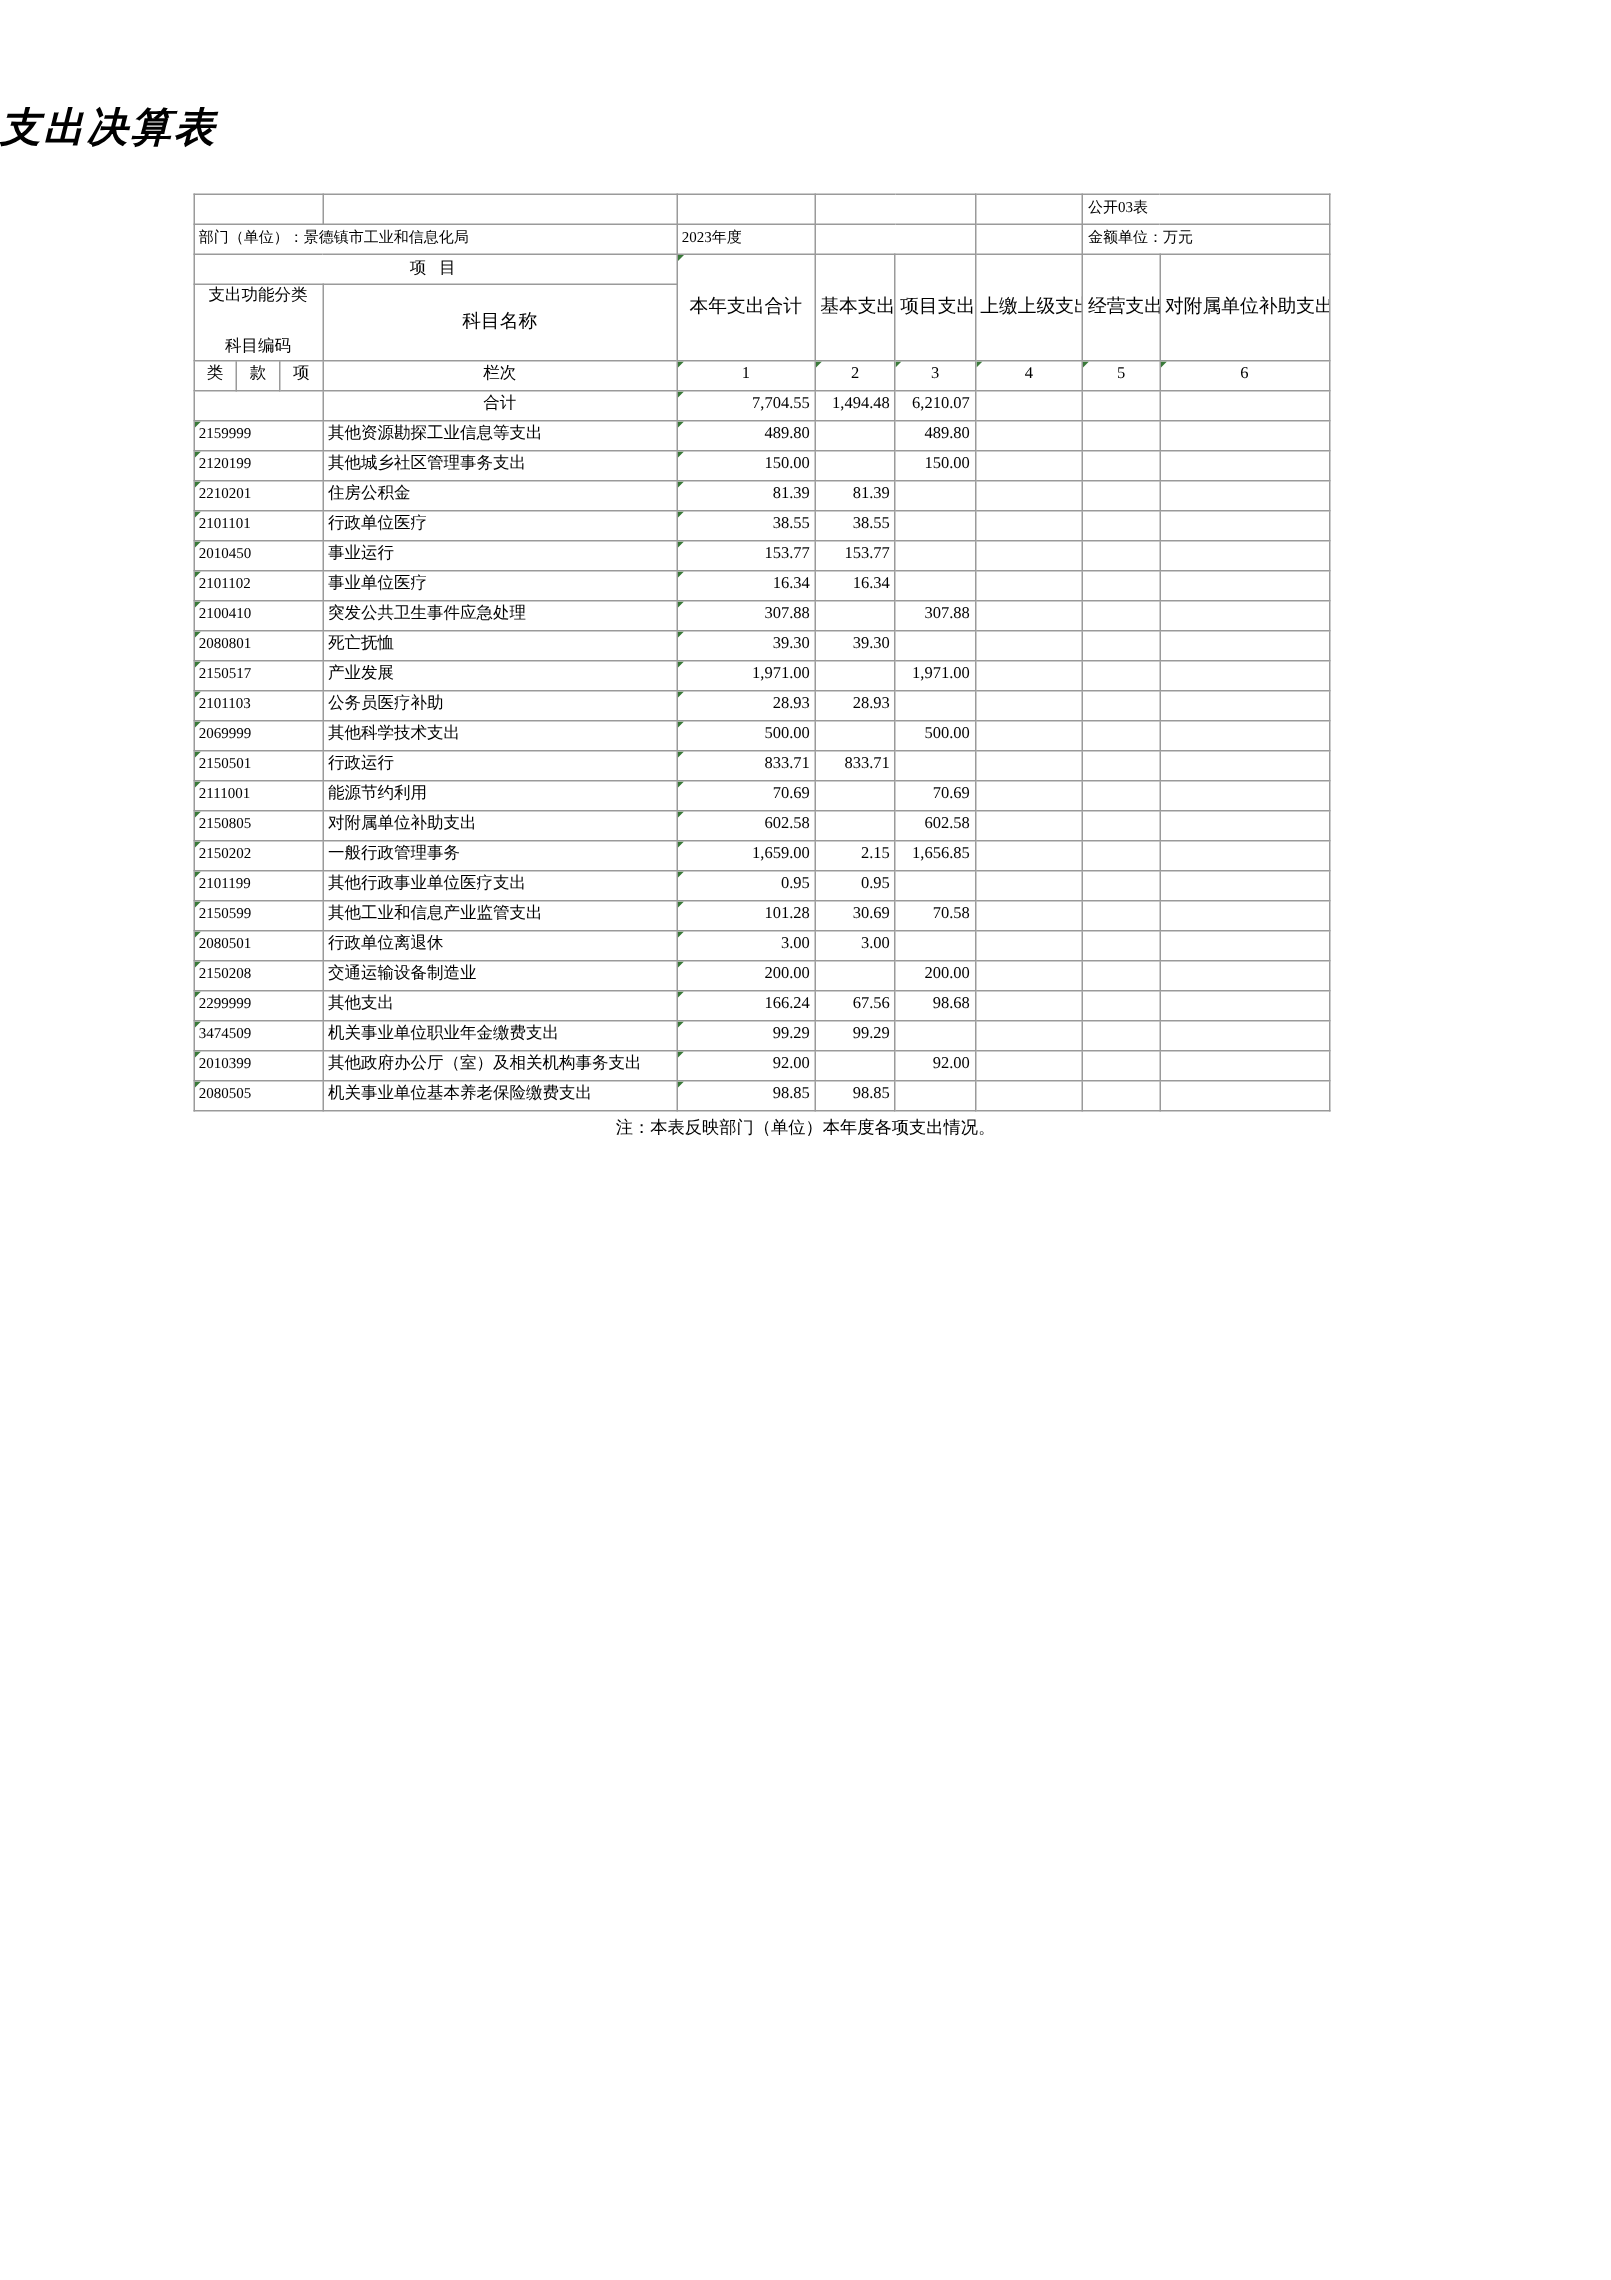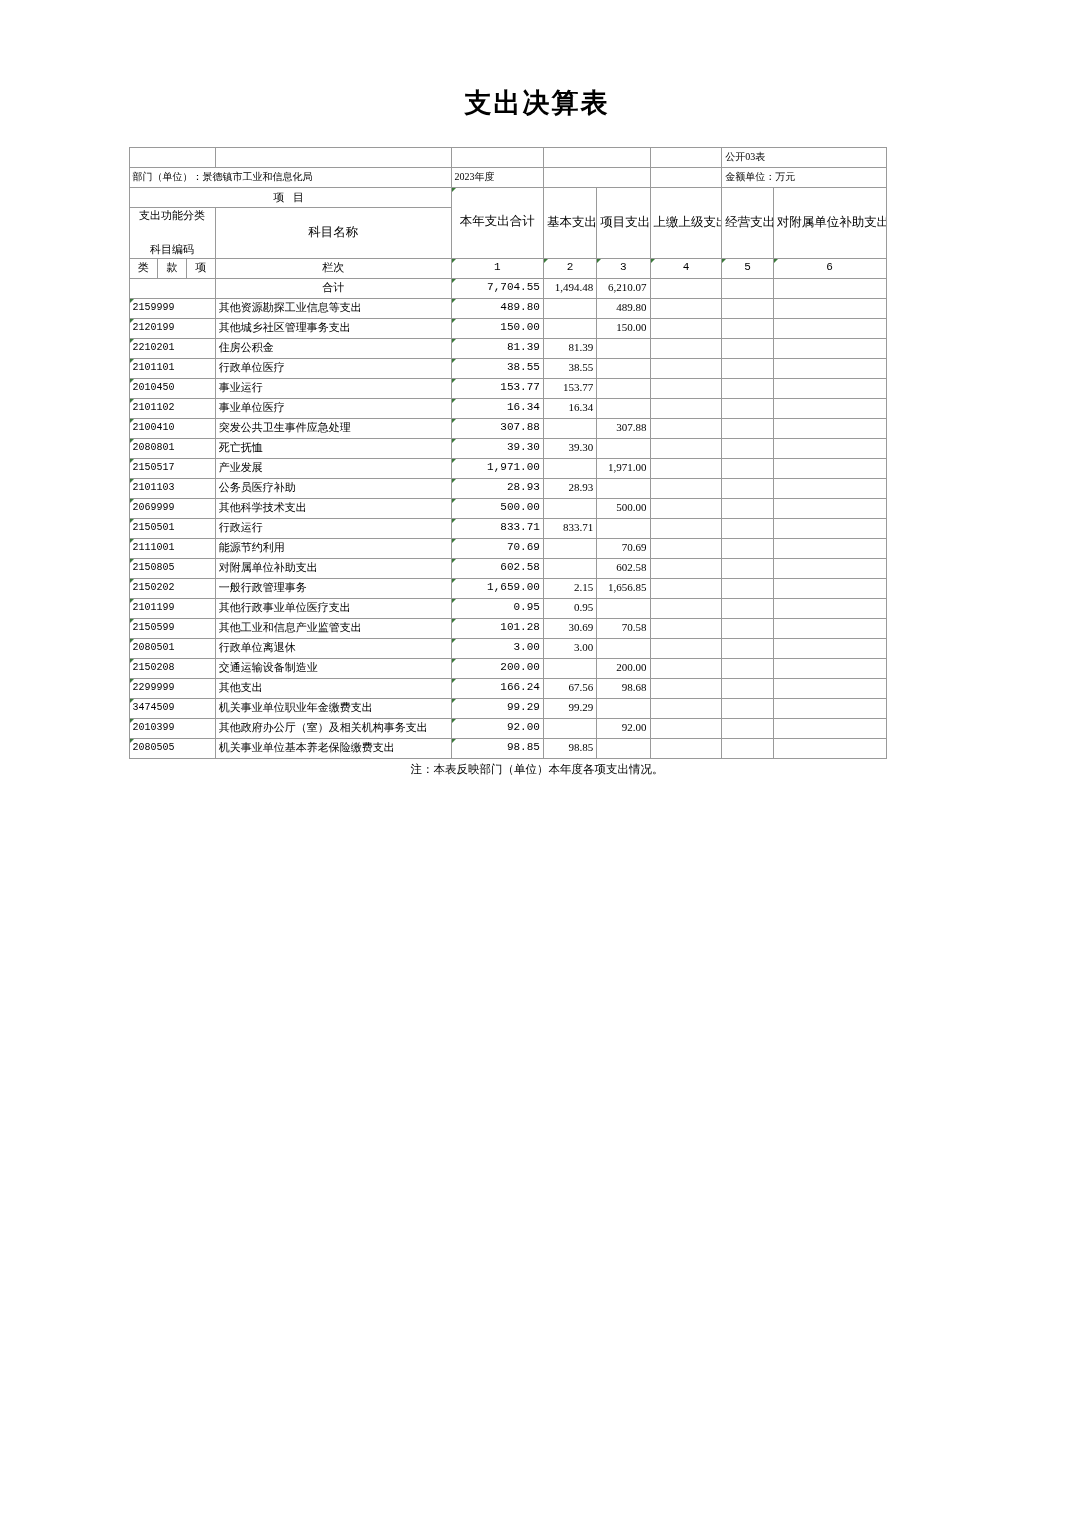--- a/index.html
+++ b/index.html
@@ -14,26 +14,26 @@
     color: #000000;
     position: relative;
   }
   .page {
     width: 1074px;
     height: 1520px;
     position: relative;
     box-sizing: border-box;
   }
   .doc-title {
-    text-align: center;
     font-size: 27px;
     font-weight: bold;
     letter-spacing: 2px;
-    margin-top: 85px;
+    margin-top: 67px;
     font-family: "Liberation Sans", sans-serif;
+    font-style: italic;
   }
   .table-wrap {
     margin: 26px auto 0 auto;
     width: 817px;
   }
   table.main {
     border-collapse: collapse;
     width: 758px;
     table-layout: fixed;
     font-size: 11px;
@@ -49,21 +49,20 @@
   }
   .blank-cell { border: none; }
   .c { text-align: center; }
   .r { text-align: right; padding-right: 4px; }
   .l { text-align: left; padding-left: 4px; }
   .small { font-size: 10px; }
   .tiny { font-size: 10px; }
   .hdr-strong { font-size: 12.5px; }
   .cellmark {
     position: relative;
-    font-family: Liberation Mono, monospace;
   }
   .cellmark::before {
     content: "";
     position: absolute;
     left: 0;
     top: 0;
     border-top: 4px solid #3a7a3a;
     border-right: 4px solid transparent;
   }
   .note {

